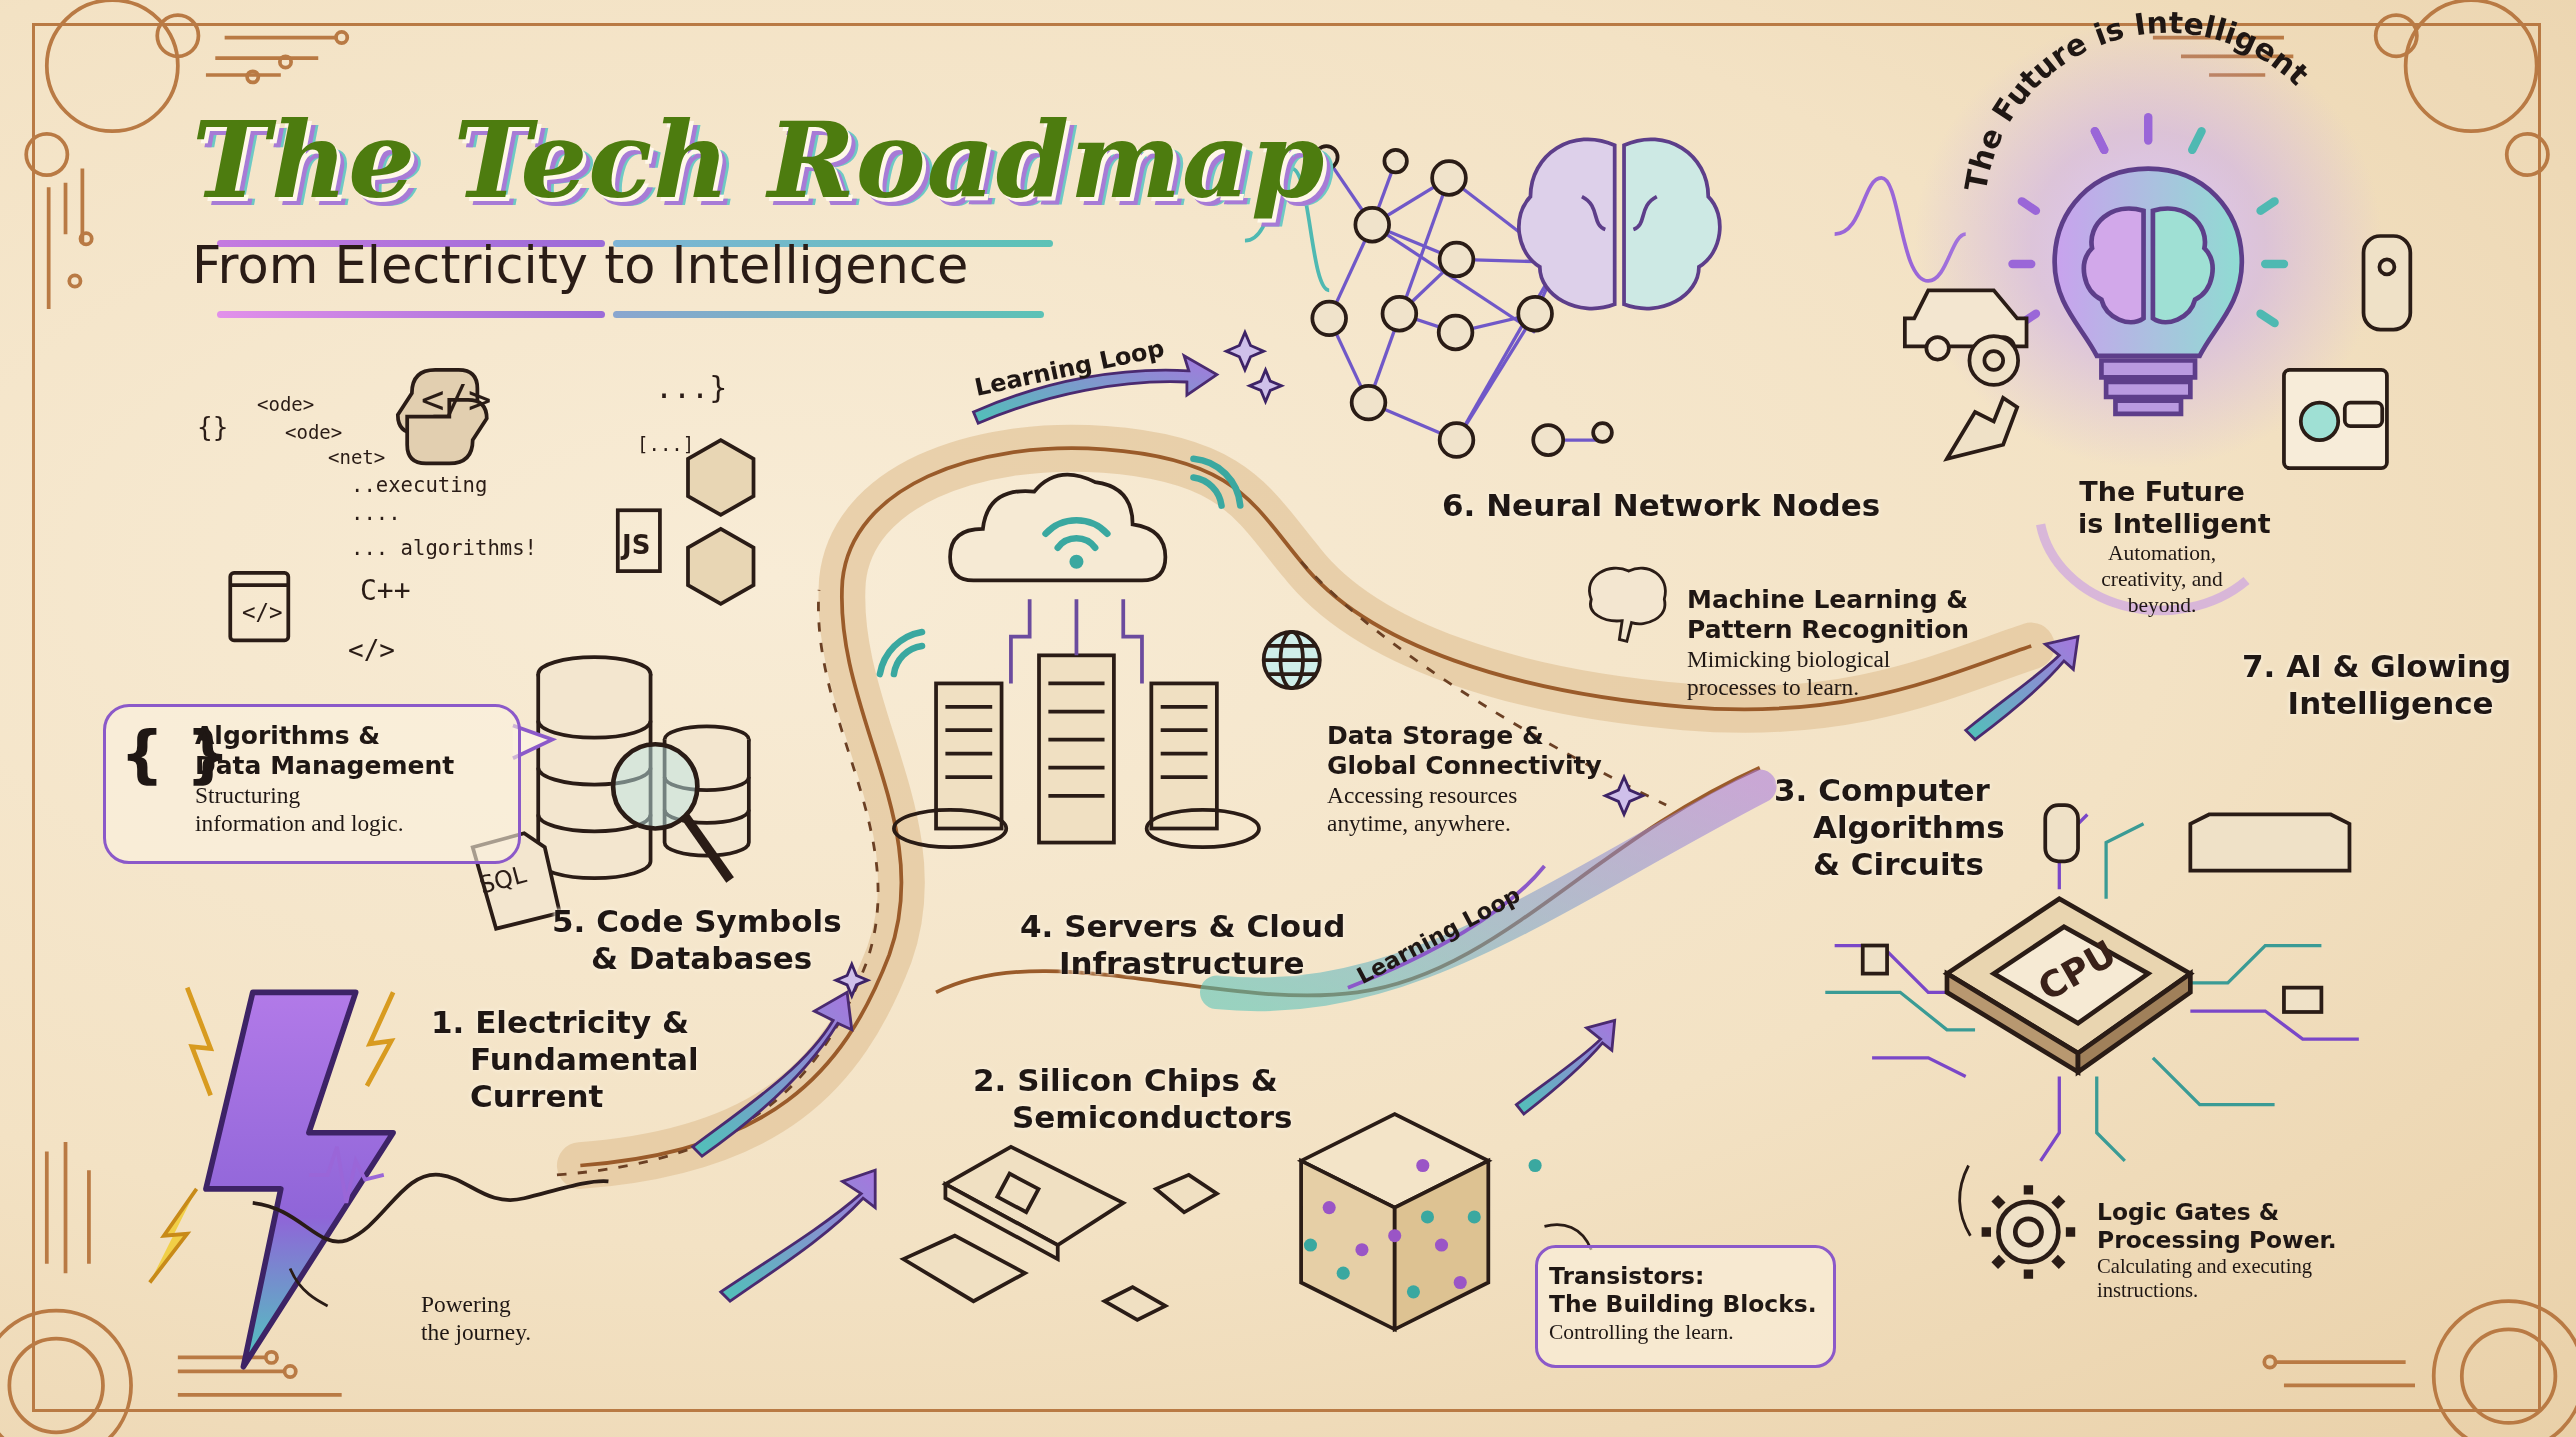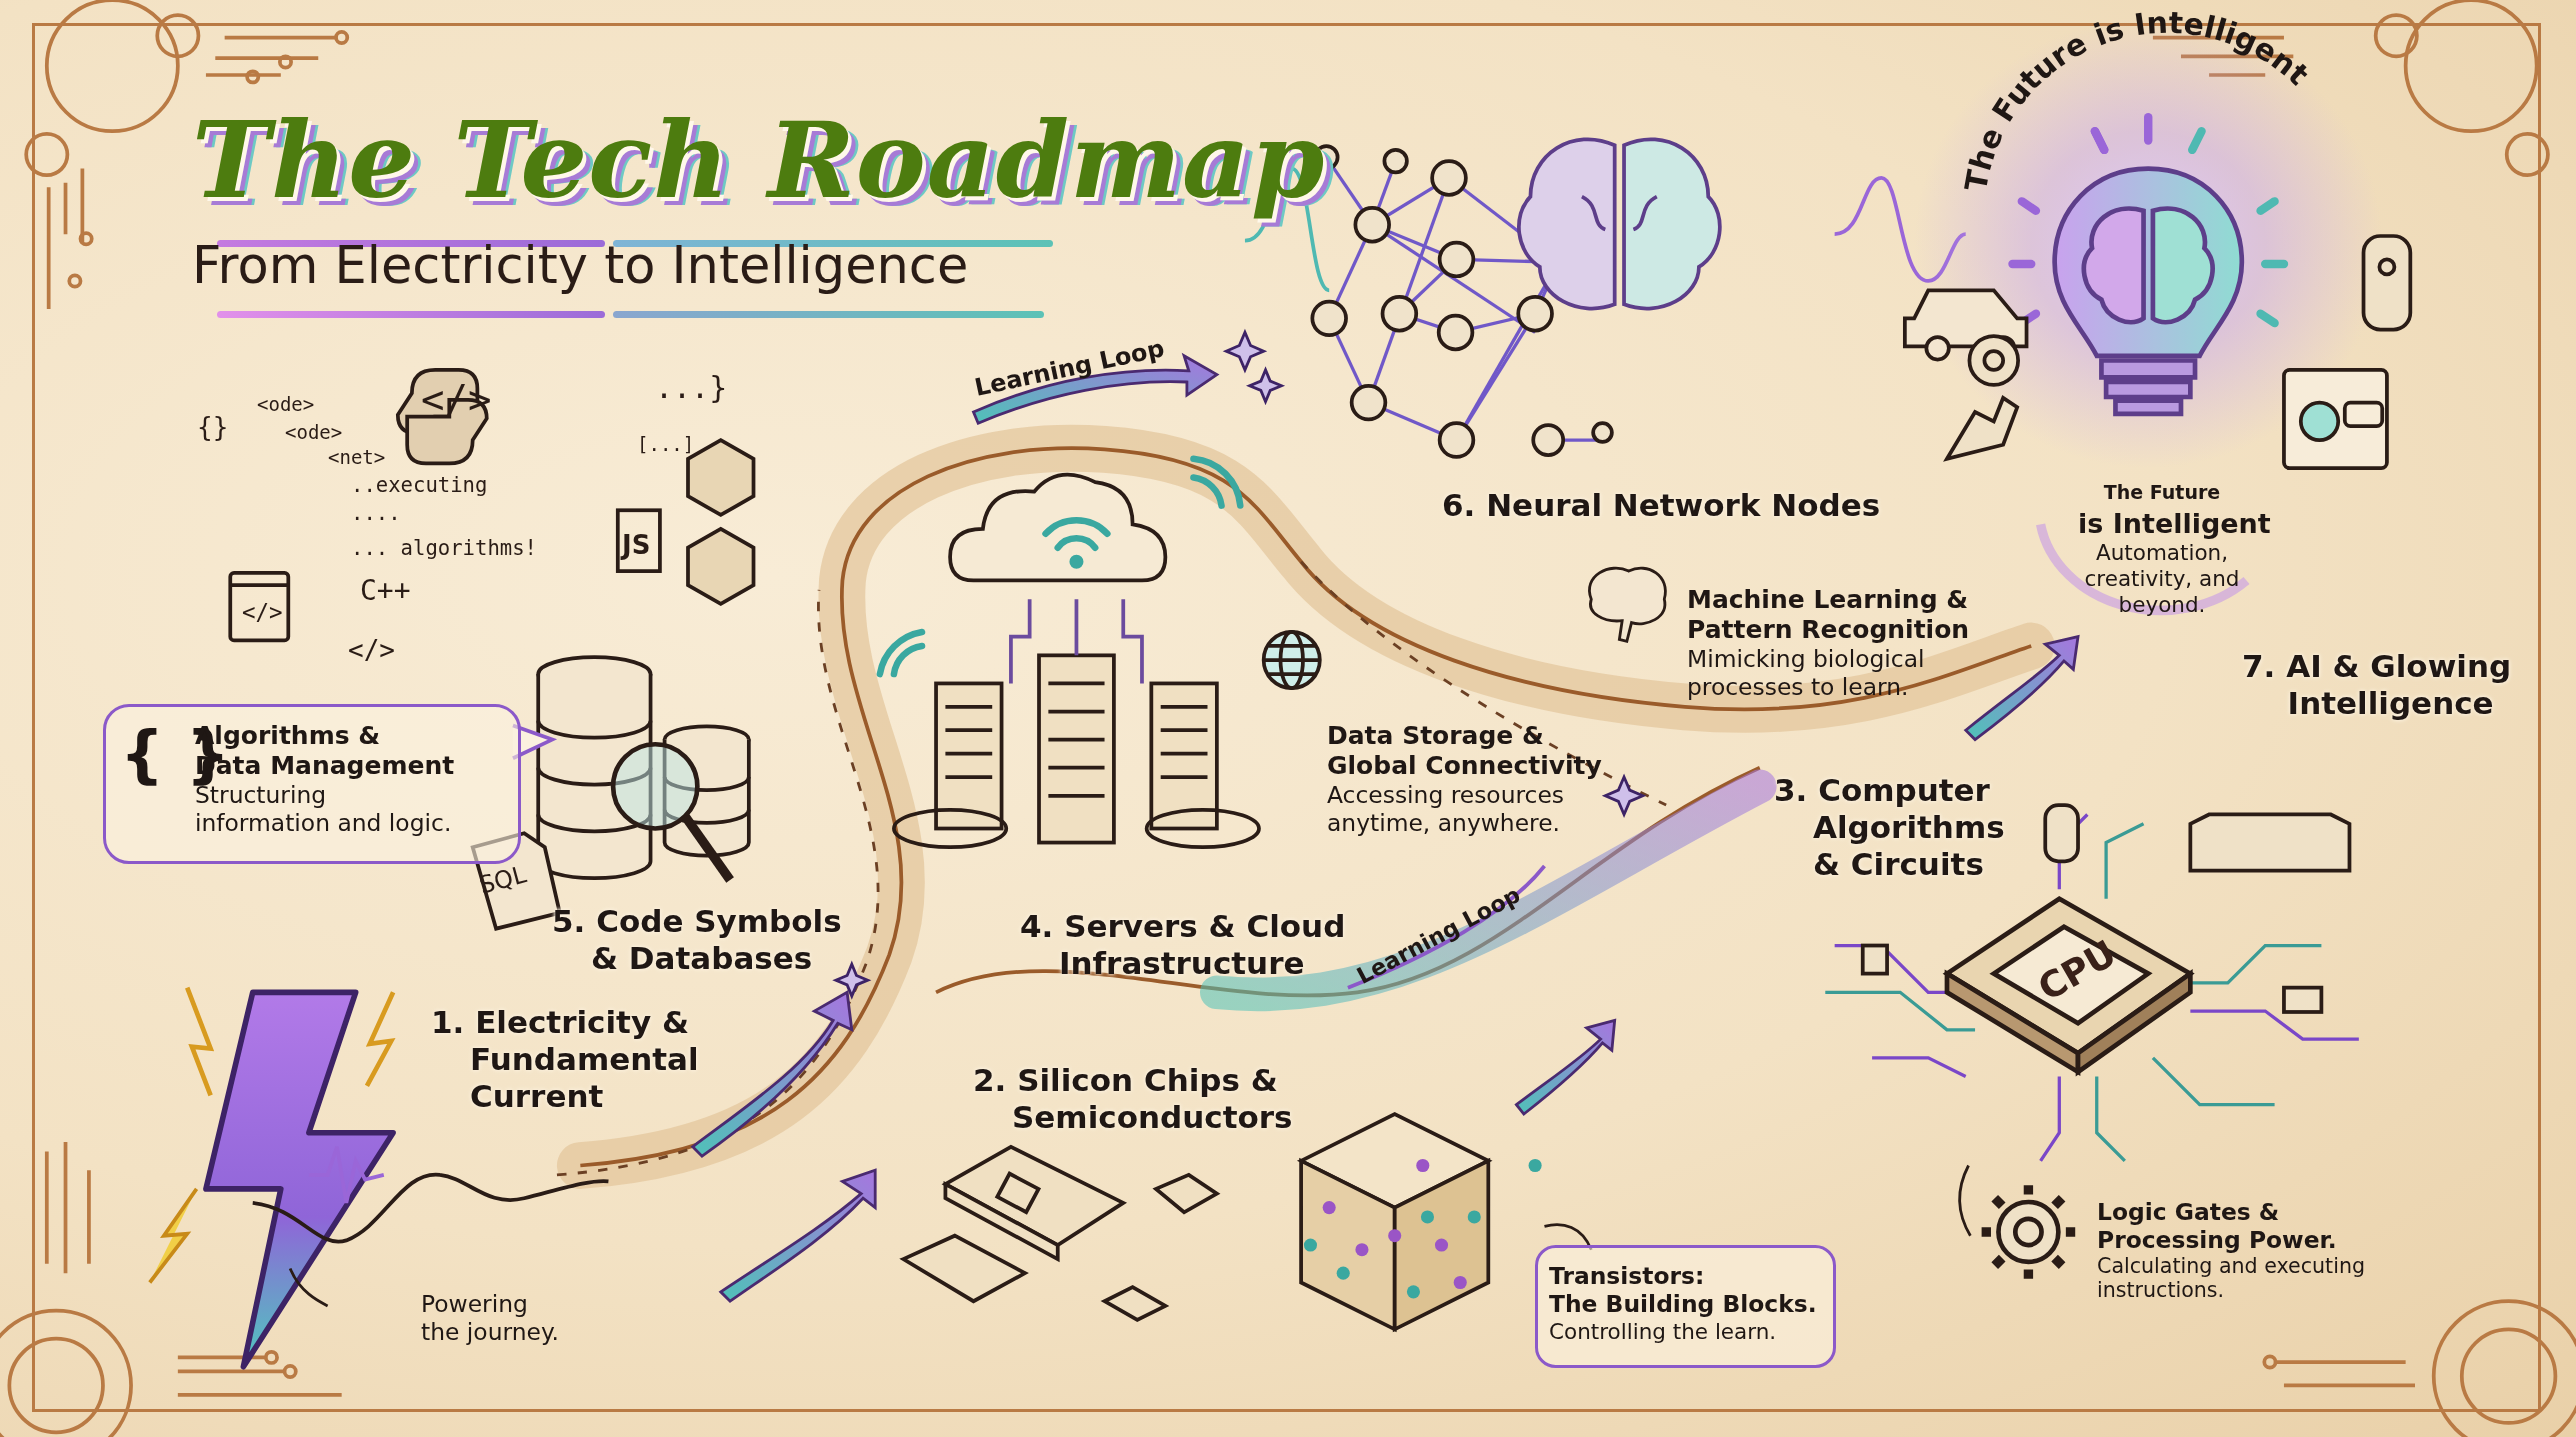--- a/index.html
+++ b/index.html
@@ -9,21 +9,21 @@
   svg.layer{position:absolute;left:0;top:0;}
   .frame{position:absolute;left:32px;top:22.5px;width:2509px;height:1389px;border:3.7px solid #b97a44;box-sizing:border-box;}
   .title{position:absolute;left:192px;top:98px;font-family:"DejaVu Serif",serif;font-style:italic;font-weight:bold;font-size:105px;color:#4d7c0f;
     text-shadow:3.7px 3.7px 0 #fff8ea,7.5px 7.5px 0 #a77bd6,10.3px 8.4px 0 #6ec9c4;letter-spacing:0.9px;white-space:nowrap;}
   .title-underline{position:absolute;height:6.6px;border-radius:3.7px;}
   .subtitle{position:absolute;left:192px;top:236px;font-size:51px;color:#2a1c16;white-space:nowrap;}
   .subtitle b{font-weight:normal;}
   .h-stage{position:absolute;font-weight:bold;font-size:31px;line-height:37px;color:#1f1714;white-space:nowrap;
     text-shadow:0 0 3.7px #fbf1df,0 0 5.6px #fbf1df;}
   .callout-title{font-weight:bold;font-size:25px;line-height:30px;}
-  .callout-body{font-size:23.4px;line-height:28px;}
+  .callout-body{font-size:23.4px;line-height:28px;font-family:Liberation Serif, serif;}
   .callout{position:absolute;white-space:nowrap;color:#1f1714;}
   .box{position:absolute;border:3.7px solid #8b59c9;border-radius:26px;background:rgba(251,241,223,.6);}
   .code{position:absolute;font-family:"DejaVu Sans Mono",monospace;color:#2a1c16;white-space:nowrap;}
   .curved-label{position:absolute;font-weight:bold;font-size:24px;white-space:nowrap;color:#1f1714;}
 </style>
 </head>
 <body>
 
 <div class="frame"></div>
 
@@ -415,21 +415,21 @@
 </div>
 
 <div class="callout" style="left:1687px;top:585px;">
   <div class="callout-title">Machine Learning &amp;</div>
   <div class="callout-title">Pattern Recognition</div>
   <div class="callout-body">Mimicking biological</div>
   <div class="callout-body">processes to learn.</div>
 </div>
 
 <div class="callout" style="left:2078px;top:476px;text-align:center;width:168px;">
-  <div class="callout-title" style="font-size:19px;line-height:32px;text-align:center;">The Future</div>
+  <div class="callout-title" style="font-size:27px;line-height:32px;text-align:center;">The Future</div>
   <div class="callout-title" style="font-size:27px;line-height:32px;">is Intelligent</div>
   <div class="callout-body" style="font-size:21.5px;line-height:26px;">Automation,</div>
   <div class="callout-body" style="font-size:21.5px;line-height:26px;">creativity, and</div>
   <div class="callout-body" style="font-size:21.5px;line-height:26px;">beyond.</div>
 </div>
 
 <svg class="layer" width="2576" height="1438" viewBox="0 0 2752 1536" style="pointer-events:none;">
   <defs>
       <path id="arcPath" d="M2120 230 A180 180 0 0 1 2510 230"></path>
     </defs>

